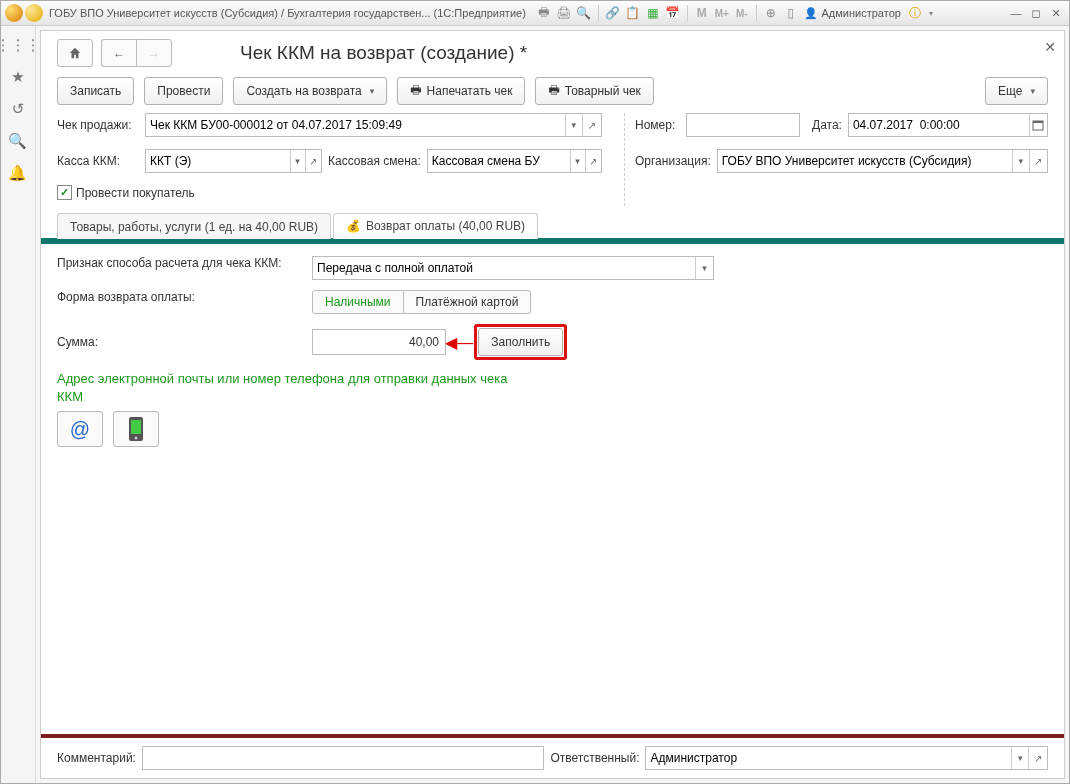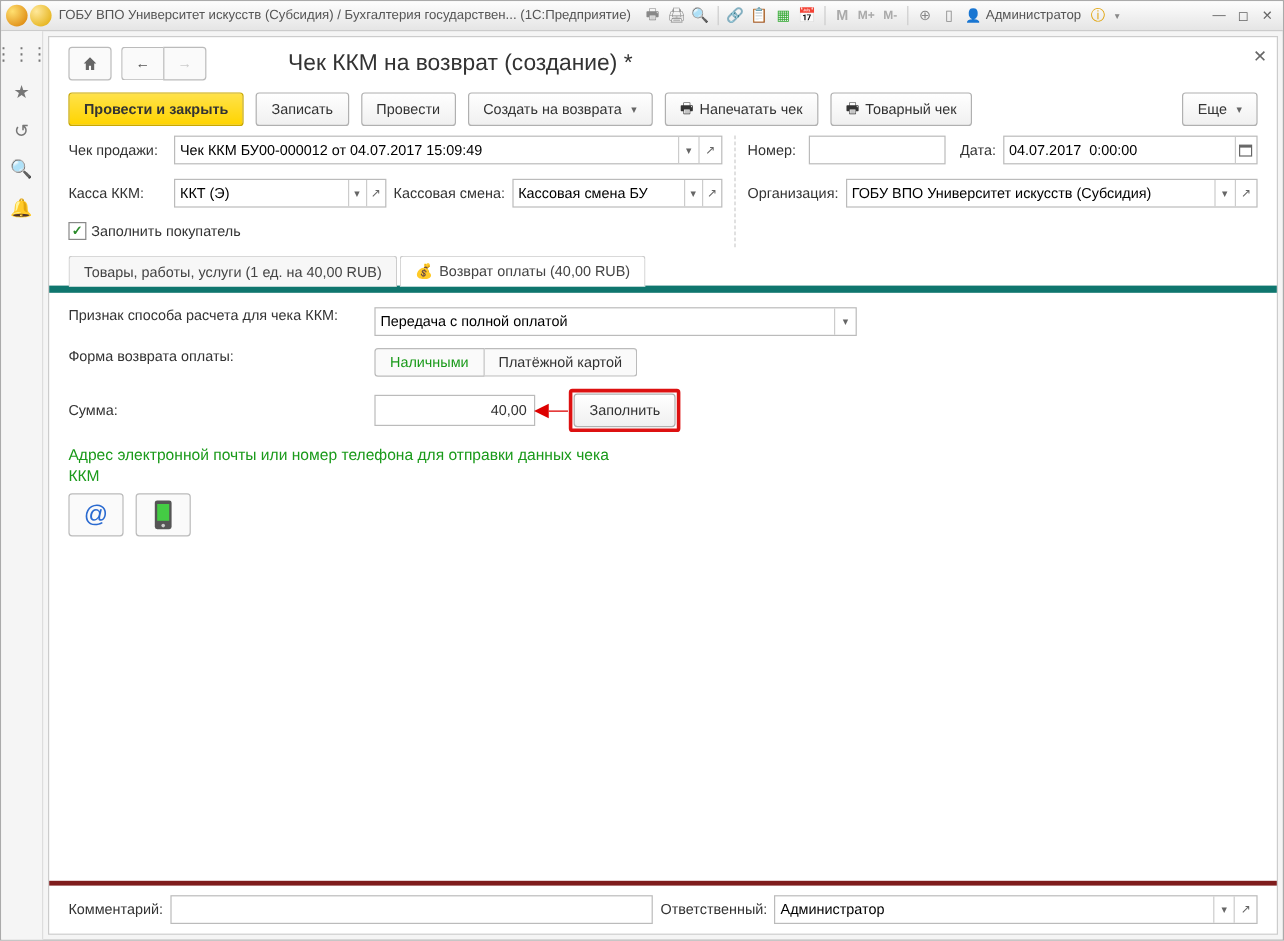--- a/index.html
+++ b/index.html
@@ -55,21 +55,21 @@
 .sum-row .lbl{width:255px}
 .sum-fld{border:1px solid #bbb;height:24px;width:120px;display:flex;align-items:center;justify-content:flex-end;padding:0 6px;background:#fff}
 .arrow-anno{color:#d00;font-size:16px;margin:0 1px 0 -1px}
 .fill-btn{border:3px solid #d11;padding:1px;border-radius:3px;margin-left:0}
 .fill-btn .btn{height:26px}
 .green-txt{color:#1a9a1a;font-size:13px;margin-top:10px;line-height:1.35}
 .icon-btns{display:flex;gap:10px;margin-top:6px}
 .big-ico{width:44px;height:34px;border:1px solid #bbb;border-radius:3px;background:#fafafa;display:flex;align-items:center;justify-content:center;font-size:20px}
 .footer{border-top:4px solid #7f1d1d;padding:8px 16px;display:flex;align-items:center;gap:6px}
 .footer .fld{flex:1}
-.two-col{display:flex;gap:4px}
+.two-col{display:flex;gap:16px}
 .col-l{flex:0 0 545px;display:flex;flex-direction:column;gap:6px}
 .col-r{flex:1;display:flex;flex-direction:column;gap:6px;padding-left:10px;border-left:1px dashed #ccc;margin-left:6px}
 svg{display:block}
 </style>
 </head>
 <body>
 
 <div class="window">
 
   <div class="titlebar">
@@ -126,23 +126,20 @@
             </svg>
         </div>
         <div class="nav-group">
           <div class="nav-btn">←</div>
           <div class="nav-btn" style="color:#ccc">→</div>
         </div>
         <div class="doc-title">Чек ККМ на возврат (создание) *</div>
       </div>
 
       <div class="toolbar">
-        <div class="btn primary">
-            <span>Провести и закрыть</span>
-          </div>
         <div class="btn">
             <span>Записать</span>
           </div>
         <div class="btn">
             <span>Провести</span>
           </div>
         <div class="btn">
             <span>Создать на возврата</span>
             <span class="caret">▾</span>
           </div>
@@ -182,21 +179,21 @@
               <span class="lbl">Кассовая смена:</span>
               <div class="fld" style="flex:1">
                 <input value="Кассовая смена БУ" style="">
                 <div class="dd">▾</div>
                 <div class="ext">↗</div>
               </div>
             </div>
             <div class="form-row">
               <label class="chk">
                 <span class="box">✓</span>
-                <span>Заполнить покупатель</span>
+                <span>Провести покупатель</span>
               </label>
             </div>
           </div>
           <div class="col-r">
             <div class="form-row">
               <span class="lbl" style="width:45px">Номер:</span>
               <div class="fld" style="width:112px">
                 <input value="" style="">
               </div>
               <span class="lbl" style="margin-left:6px">Дата:</span>

